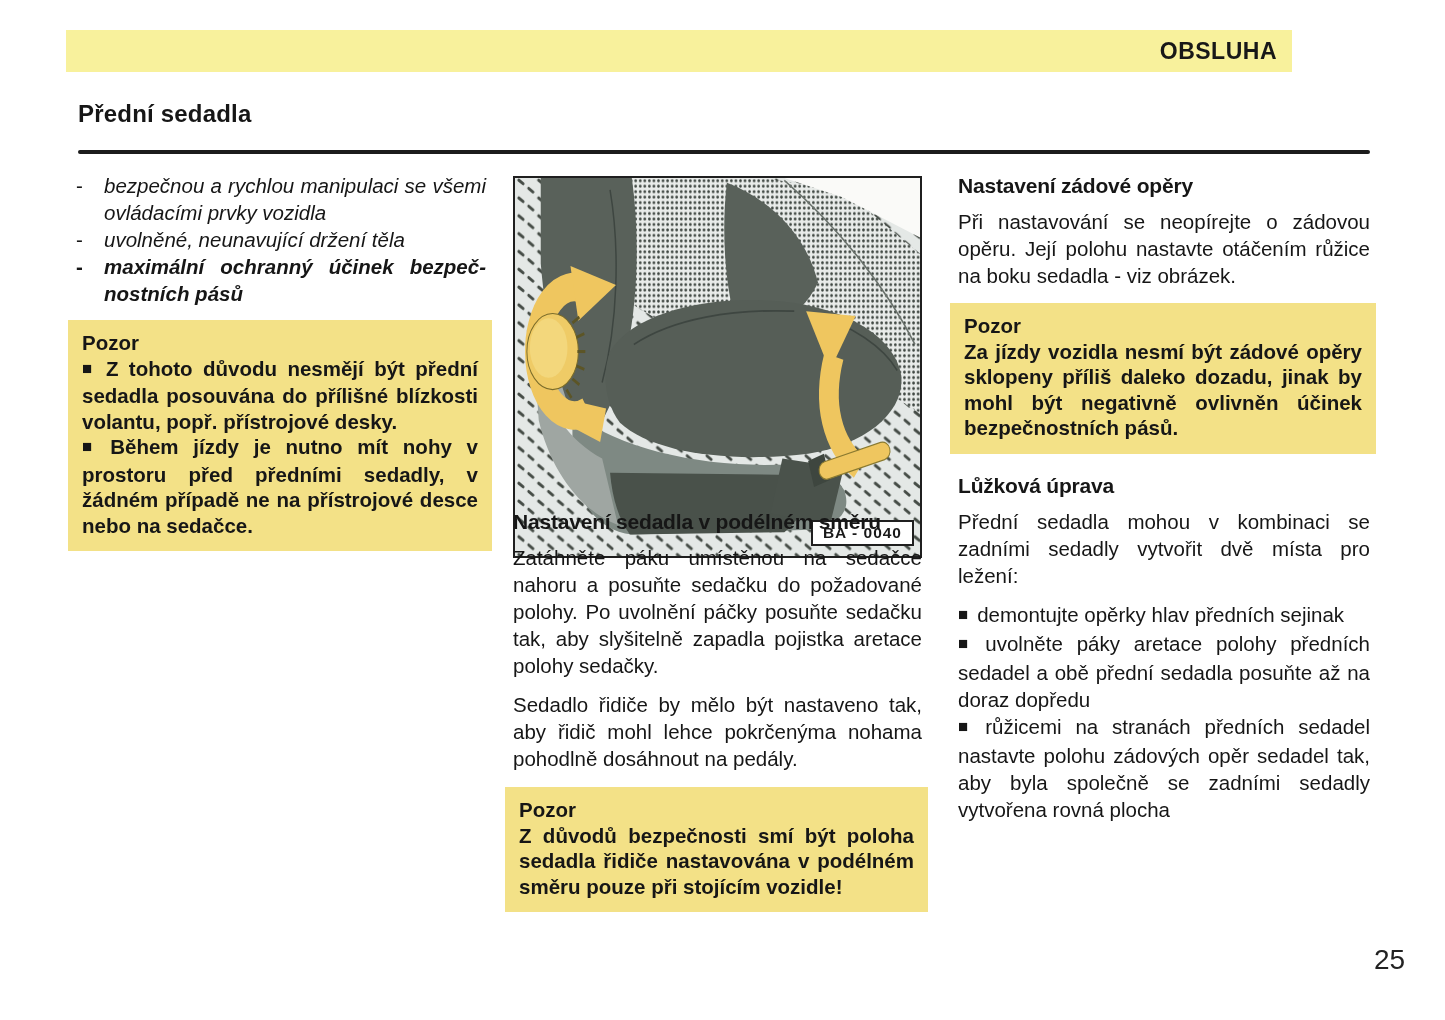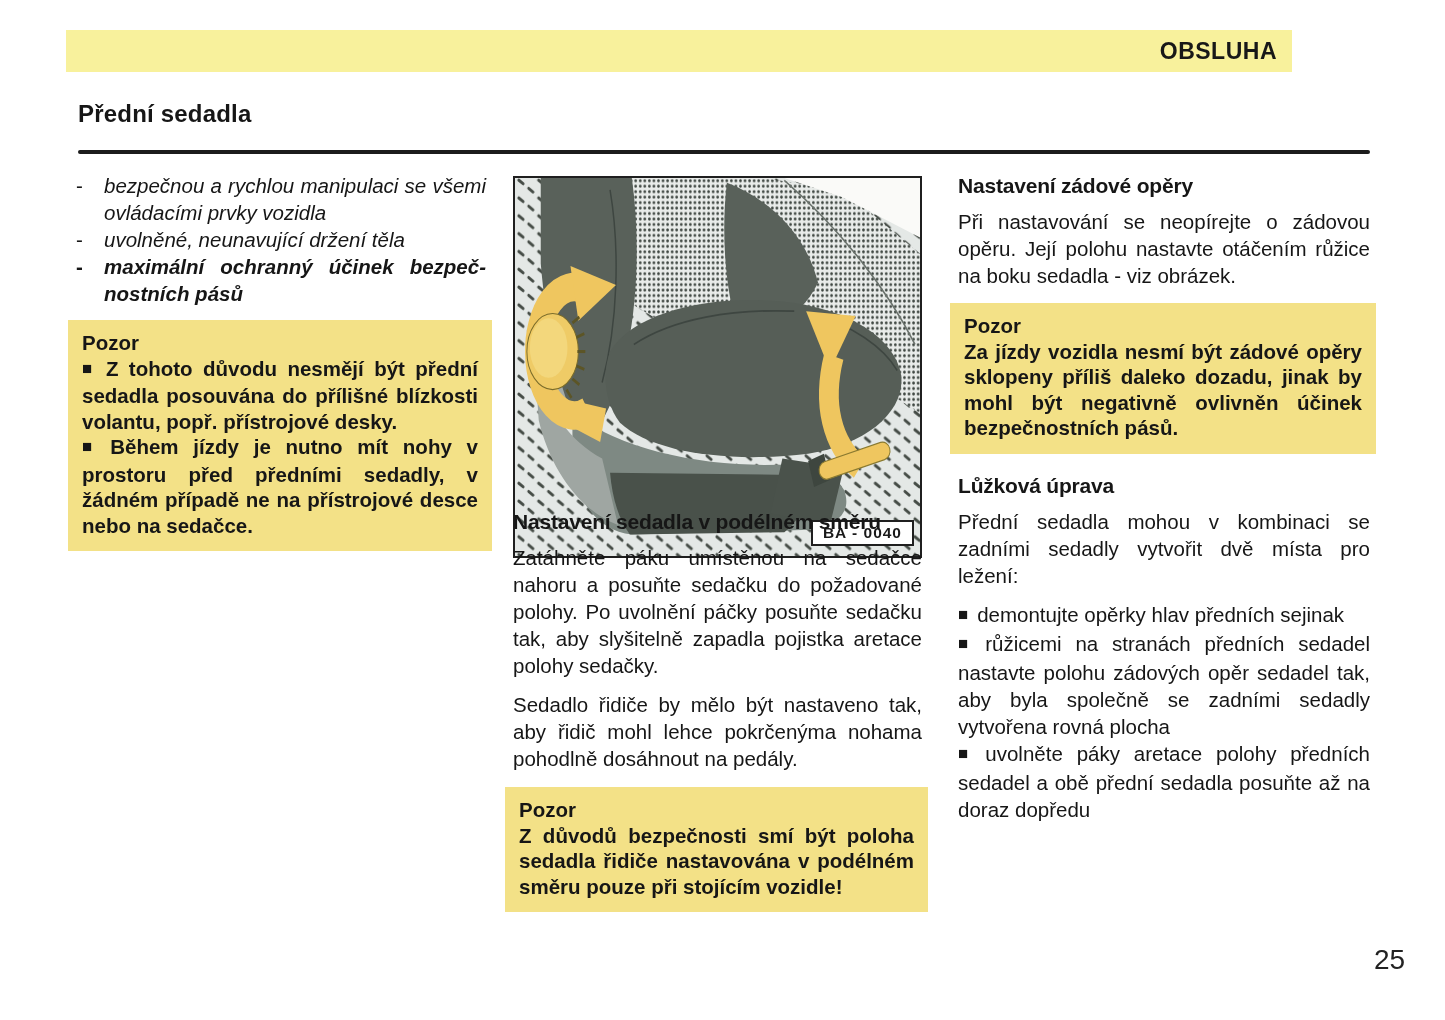--- a/index.html
+++ b/index.html
@@ -193,19 +193,19 @@
 
     <div class="warning-box wb-right">
       <span class="warning-title">Pozor</span>
       <p class="para no-gap">Za jízdy vozidla nesmí být zádové opěry sklopeny příliš daleko dozadu, jinak by mohl být negativně ovlivněn účinek bezpečnostních pásů.</p>
     </div>
 
     <h3 style="margin-top:18px;">Lůžková úprava</h3>
     <p class="para">Přední sedadla mohou v kombinaci se zadními sedadly vytvořit dvě místa pro ležení:</p>
 
     <p class="para"><span class="sq">■</span><span>demontujte opěrky hlav předních se­jinak</span></p>
+    <p class="para no-gap"><span class="sq">■</span><span>uvolněte páky aretace polohy předních sedadel a obě přední sedadla posuňte až na doraz dopředu</span></p>
     <p class="para no-gap"><span class="sq">■</span><span>růžicemi na stranách předních sedadel nastavte polohu zádových opěr sedadel tak, aby byla společně se zadními sedadly vytvořena rovná plocha</span></p>
-    <p class="para no-gap"><span class="sq">■</span><span>uvolněte páky aretace polohy předních sedadel a obě přední sedadla posuňte až na doraz dopředu</span></p>
   </div>
 
   <div class="page-number">25</div>
 
 </div>
 
 </body></html>

